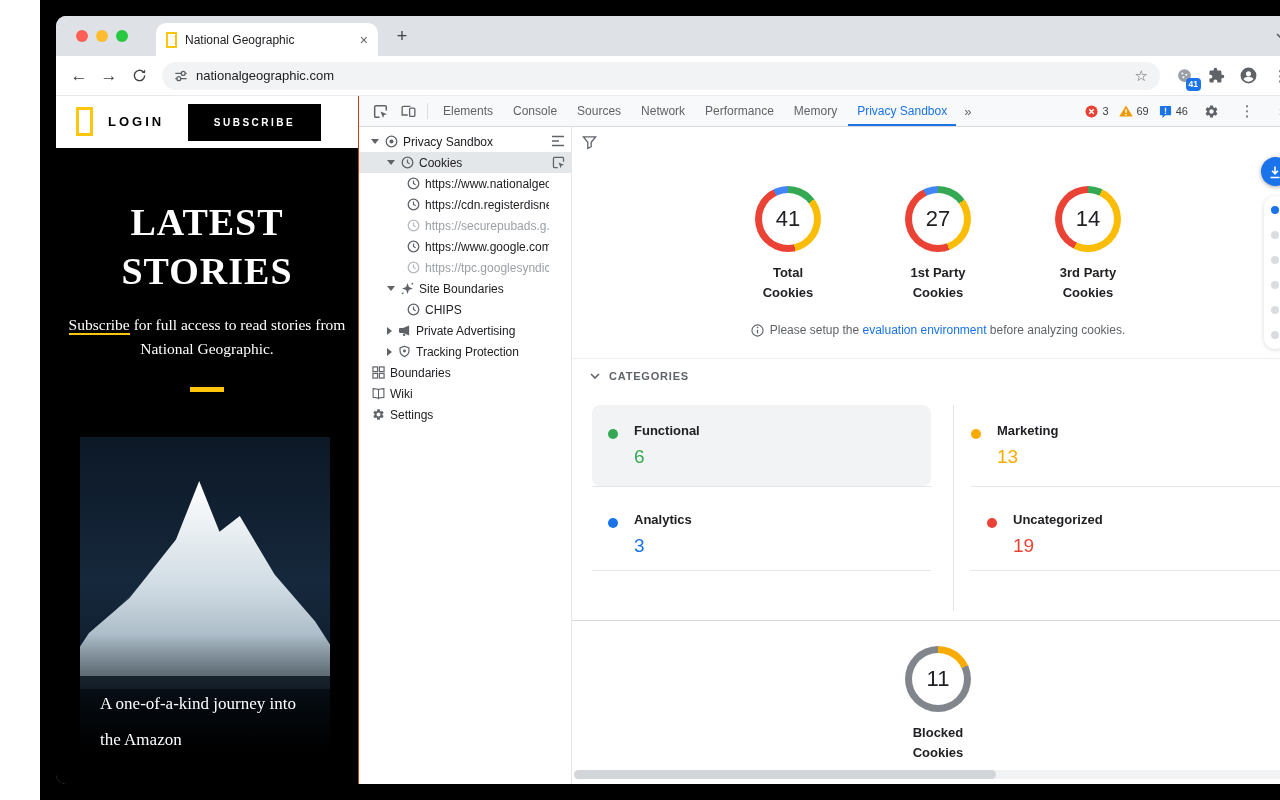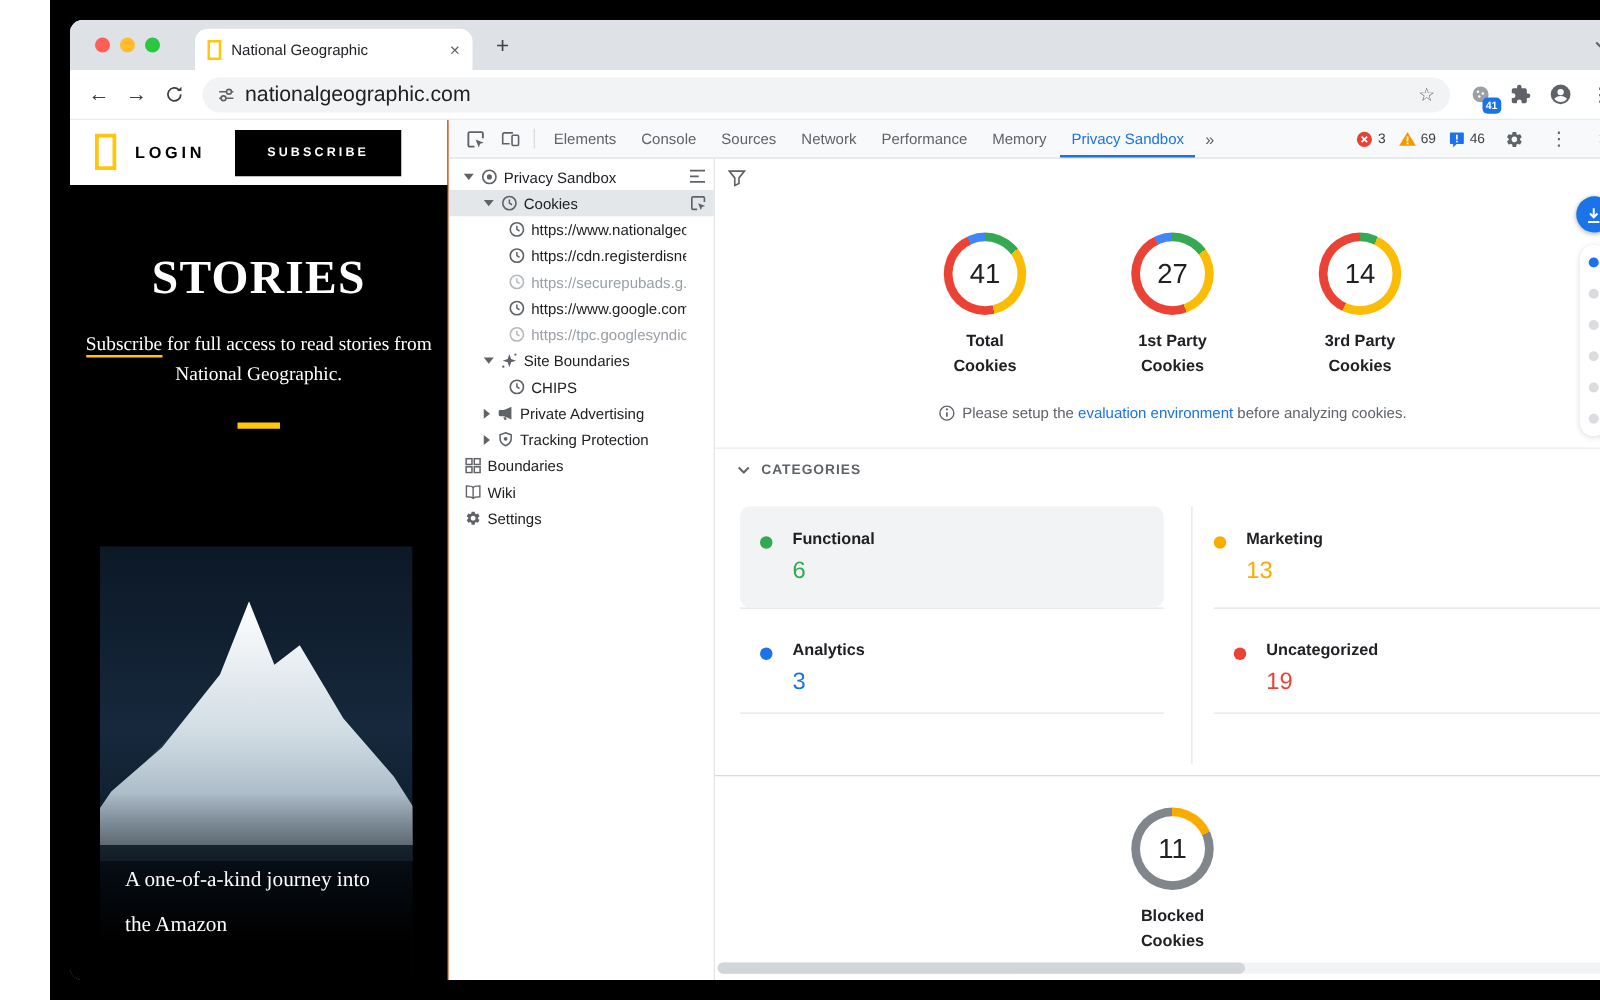--- a/index.html
+++ b/index.html
@@ -23,21 +23,21 @@
   .tabsearch { position:absolute; right:12px; top:9px; width:22px; height:22px; border-radius:50%;
                display:flex; align-items:center; justify-content:center; }
 
   
   .toolbar { height:40px; background:#fff; display:flex; align-items:center; padding:0 10px; gap:4px;
              border-bottom:1px solid #e8eaed; }
   .nav-btn { width:26px; height:26px; display:flex; align-items:center; justify-content:center;
              font-size:17px; color:#3c4043; flex:none; }
   .url-pill { flex:1; height:28px; background:#f1f3f4; border-radius:14px; display:flex;
               align-items:center; padding:0 12px; gap:8px; margin:0 6px; min-width:0; }
-  .url-text { font-size:17px; color:#202124; flex:1; white-space:nowrap; overflow:hidden; }
+  .url-text { font-size:13px; color:#202124; flex:1; white-space:nowrap; overflow:hidden; }
   .star-btn { font-size:15px; color:#5f6368; flex:none; }
   .ext-wrap { position:relative; width:28px; height:28px; display:flex; align-items:center; justify-content:center; flex:none; }
   .ext-badge { position:absolute; right:-3px; bottom:-1px; background:#1a73e8; color:#fff;
                font-size:8.5px; font-weight:700; padding:1px 3px; border-radius:4px; line-height:1.2; }
   .tool-ic { width:28px; height:28px; display:flex; align-items:center; justify-content:center; flex:none; }
   .kebab { font-size:15px; color:#5f6368; }
 
   
   .content { display:flex; height:688px; }
 
@@ -207,20 +207,21 @@
     <div class="content">
 
       <div class="page">
         <div class="site-header">
           <div class="ng-logo"></div>
           <div class="login">LOGIN</div>
           <div class="subscribe-btn">SUBSCRIBE</div>
         </div>
         <div class="page-body">
           <div class="latest">
+            <div>LATEST</div>
             <div>STORIES</div>
           </div>
           <div class="promo">
             <span class="promo-link">Subscribe</span><span> for full access to read stories from National Geographic.</span>
           </div>
           <div class="yellow-bar"></div>
           <div class="hero">
             <div class="hero-sky"></div>
             <div class="mtn-back"></div>
             <div class="mtn-main"></div>

